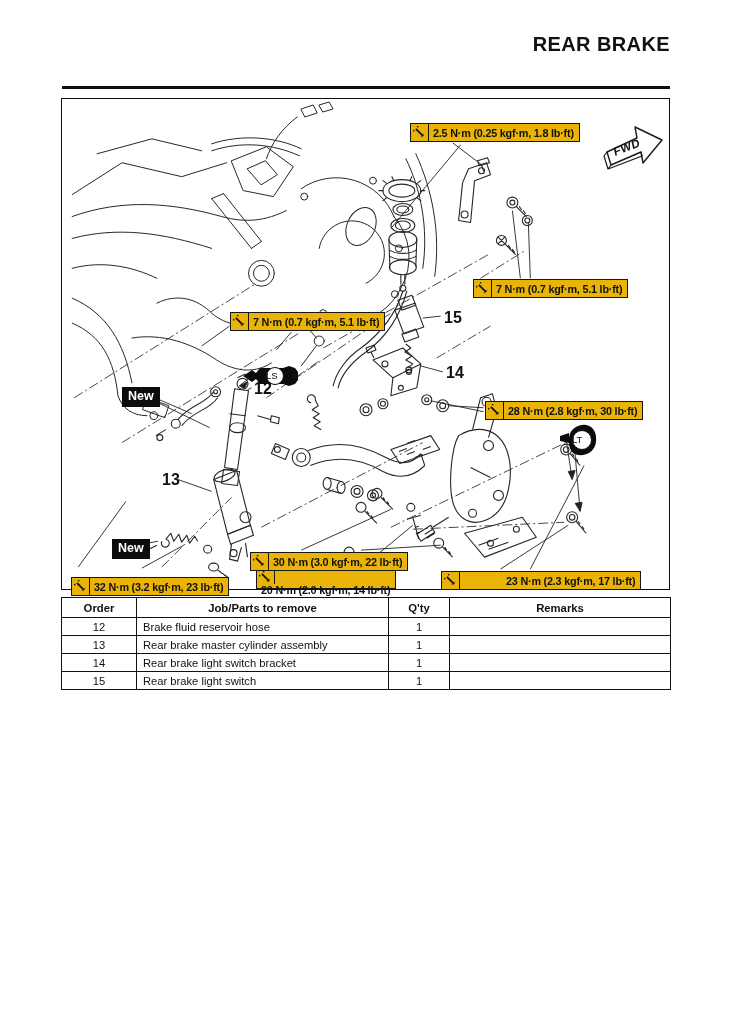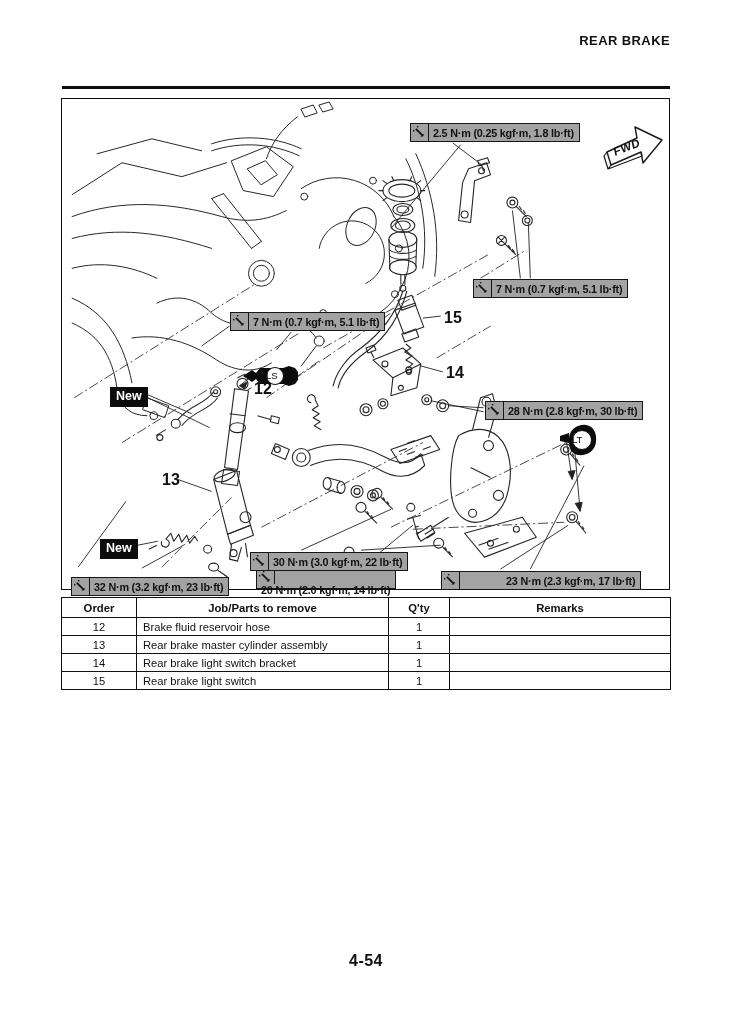--- a/index.html
+++ b/index.html
@@ -1,43 +1,43 @@
 <!DOCTYPE html>
 <html><head>
 <meta charset="utf-8">
 <style>
   html,body{margin:0;padding:0;background:#ffffff;}
   .page{position:relative;width:732px;height:1034px;background:#fff;
         font-family:"Liberation Sans",sans-serif;color:#111;overflow:hidden;}
 
-  .header-title{position:absolute;top:33px;right:62px;font-size:13px;font-weight:bold;
+  .header-title{position:absolute;top:33px;right:62px;font-size:20px;font-weight:bold;
                 letter-spacing:.4px;}
   .header-rule{position:absolute;top:86px;left:62px;width:608px;height:2.5px;background:#0f0f0f;}
 
   .figure-box{position:absolute;top:98px;left:61px;width:609px;height:492px;
               border:1.5px solid #0f0f0f;box-sizing:border-box;background:#fff;}
   .figure-title{position:absolute;top:6px;left:9px;font-size:12.5px;font-weight:bold;}
   .lineart{position:absolute;top:0;left:0;width:100%;height:100%;}
 
   .callout{position:absolute;display:flex;align-items:stretch;height:19px;
-           border:1.4px solid #161616;background:#a3a3a3;box-sizing:border-box;z-index:3;}
+           border:1.4px solid #161616;background:#eab308;box-sizing:border-box;z-index:3;}
   .callout .wicon{width:17px;border-right:1.4px solid #161616;display:flex;
                   align-items:center;justify-content:center;}
   .callout .ctext{display:flex;align-items:center;padding:0 5px 0 4px;font-size:10.8px;
                   font-weight:bold;white-space:nowrap;letter-spacing:-.2px;}
   .c25{left:348px;top:24px;}  .c7r{left:411px;top:180px;} .c7m{left:168px;top:213px;}
   .c28{left:423px;top:302px;} .c30{left:188px;top:453px;} .c32{left:9px;top:459px;margin-top:19px;}
   .c20{left:194px;top:471px;flex-direction:column;} .c23{left:379px;top:472px;gap:42px;}
 
   .part-num{position:absolute;font-size:16px;font-weight:bold;z-index:3;}
   .p12{left:192px;top:281px;} .p13{left:100px;top:372px;}
   .p14{left:384px;top:265px;} .p15{left:382px;top:210px;}
 
   .new-label{position:absolute;background:#0c0c0c;color:#fff;font-weight:bold;
-             font-size:12.5px;line-height:17px;padding:1px 6px 2px;z-index:3;}
+             font-size:12.5px;line-height:17px;padding:1px 6px 2px;z-index:3;margin-left:12px;}
   .new1{left:48px;top:288px;} .new2{left:38px;top:440px;}
 
   .badge{position:absolute;z-index:3;}
   .ls-icon{left:180px;top:266px;width:62px;height:22px;}
   .lt-icon{left:498px;top:323px;width:38px;height:36px;}
   .badge .badge-label{position:absolute;color:#0c0c0c;font-weight:normal;font-size:9.5px;
                       text-align:left;}
   .ls-icon .badge-label{left:24px;top:5px;width:18px;}
   .lt-icon .badge-label{left:12px;top:12px;width:20px;}
 
@@ -446,14 +446,13 @@
       </tr>
       <tr>
         <td class="c-center">15</td>
         <td>Rear brake light switch</td>
         <td class="c-center">1</td>
         <td></td>
       </tr>
     </tbody>
   </table>
 
-  <div class="page-number">4-54</div>
 </div>
 
 </body></html>

